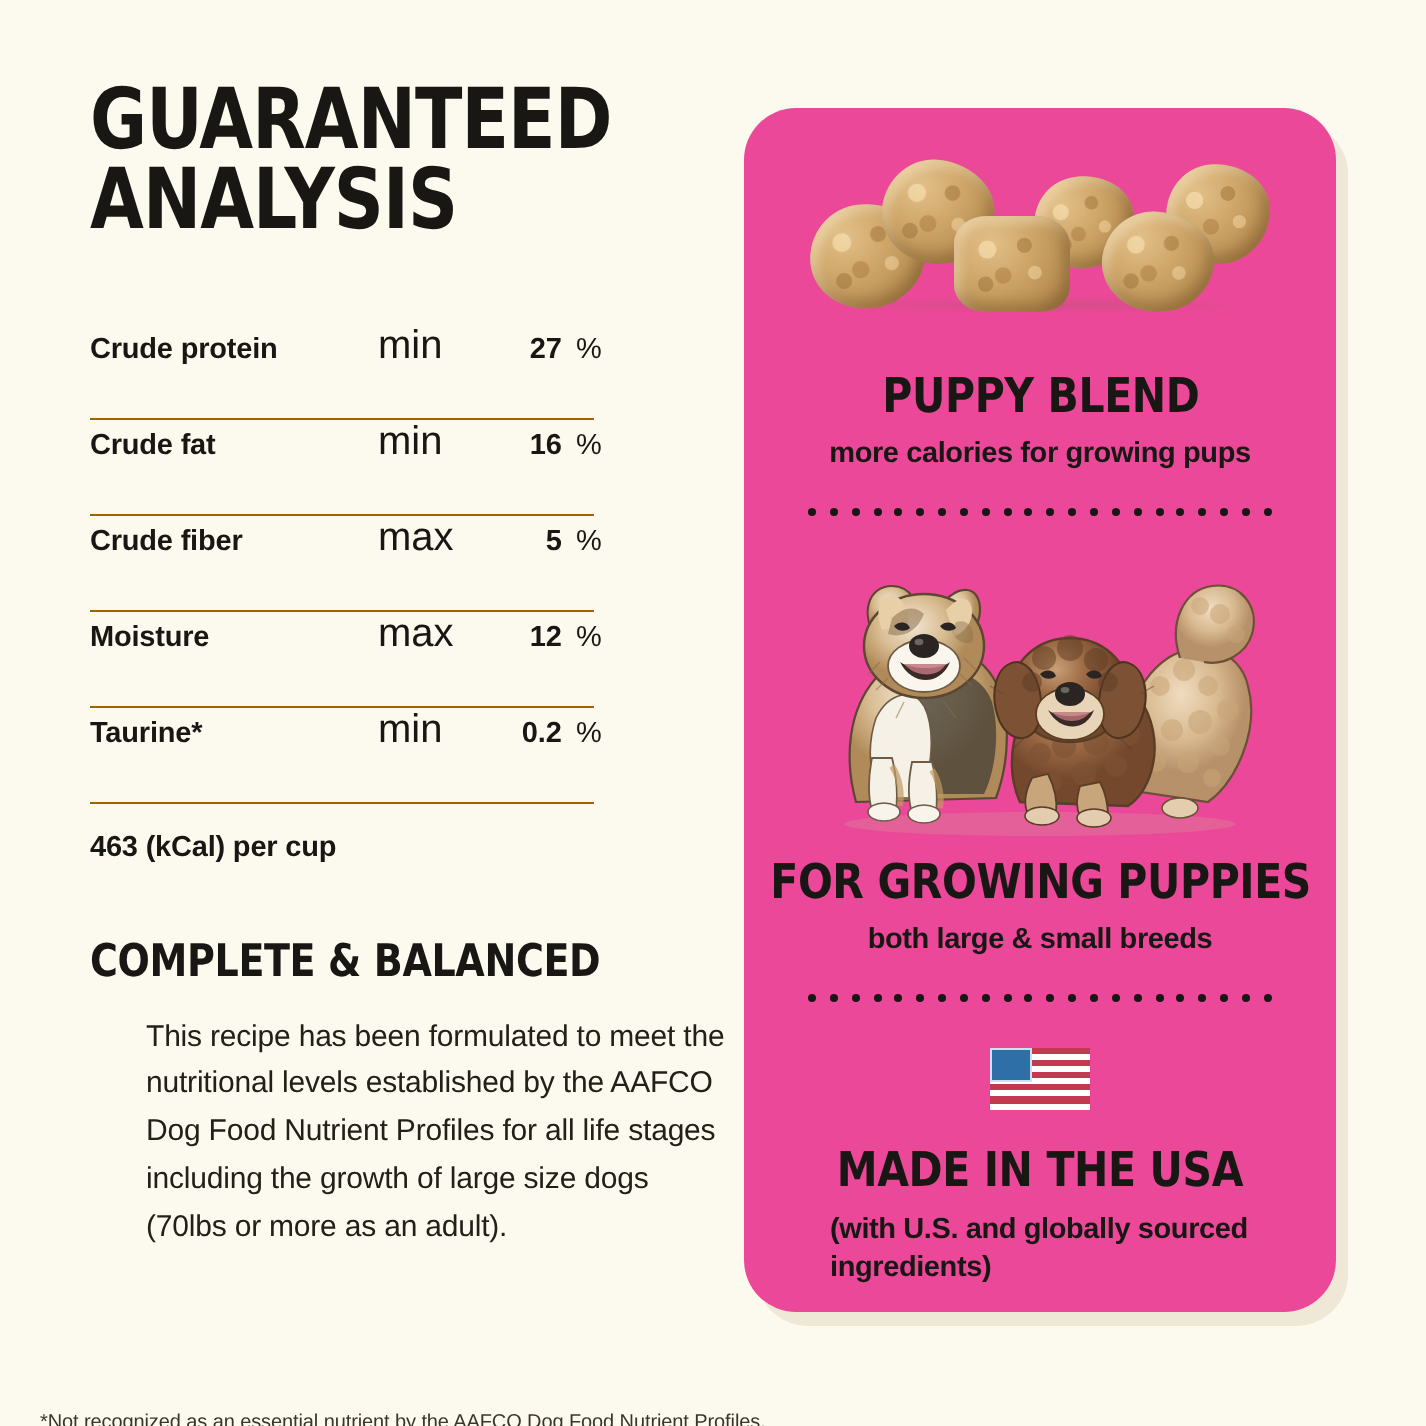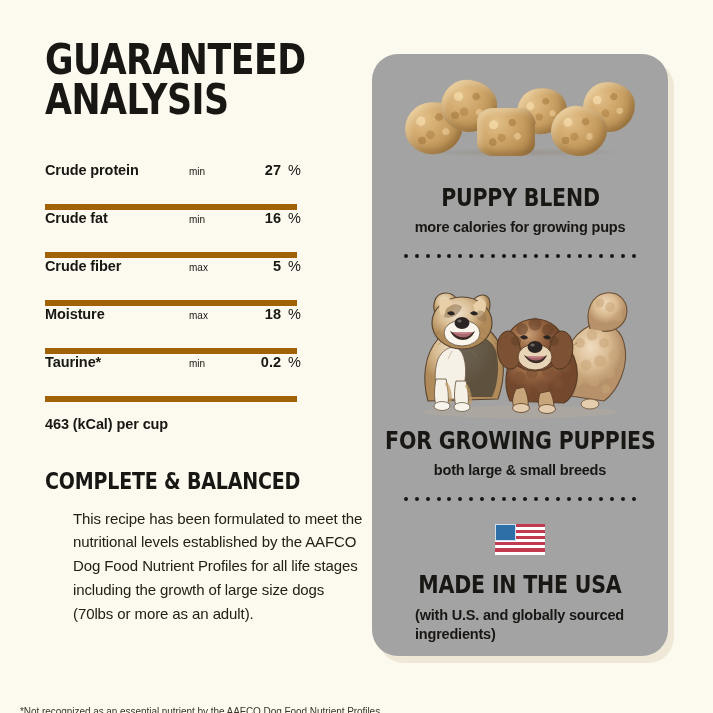--- a/index.html
+++ b/index.html
@@ -39,33 +39,33 @@
 
   
   .nutrition-table {
     margin-top: 42px;
     width: 252px;
   }
   .n-row {
     display: flex;
     align-items: baseline;
     height: 48px;
-    border-bottom: 6px solid #a16207;
+    border-bottom: 1px solid #a16207;
   }
   .n-row:first-child { border-top: none; }
   .n-name {
     font-size: 14.5px;
     font-weight: 700;
     letter-spacing: -0.1px;
     color: #191714;
     width: 144px;
     flex: none;
   }
   .n-qual {
-    font-size: 10px;
+    font-size: 20px;
     font-weight: 400;
     color: #191714;
     width: 58px;
     flex: none;
   }
   .n-val {
     font-size: 14.5px;
     font-weight: 700;
     color: #191714;
     width: 34px;
@@ -121,21 +121,21 @@
     margin-top: 27px;
   }
 
   
   .card {
     position: absolute;
     left: 372px;
     top: 54px;
     width: 296px;
     height: 602px;
-    background: #a3a3a3;
+    background: #ec4899;
     border-radius: 26px;
     box-shadow: 6px 7px 0 0 #efe8d7;
     overflow: hidden;
   }
 
   .card-inner {
     position: absolute;
     inset: 0;
     display: flex;
     flex-direction: column;
@@ -282,21 +282,21 @@
     <div class="n-row">
       <span class="n-name">Crude fiber</span>
       <span class="n-qual">max</span>
       <span class="n-val">5</span>
       <span class="n-pct">%</span>
     </div>
 
     <div class="n-row">
       <span class="n-name">Moisture</span>
       <span class="n-qual">max</span>
-      <span class="n-val">18</span>
+      <span class="n-val">12</span>
       <span class="n-pct">%</span>
     </div>
 
     <div class="n-row">
       <span class="n-name">Taurine*</span>
       <span class="n-qual">min</span>
       <span class="n-val">0.2</span>
       <span class="n-pct">%</span>
     </div>
 

